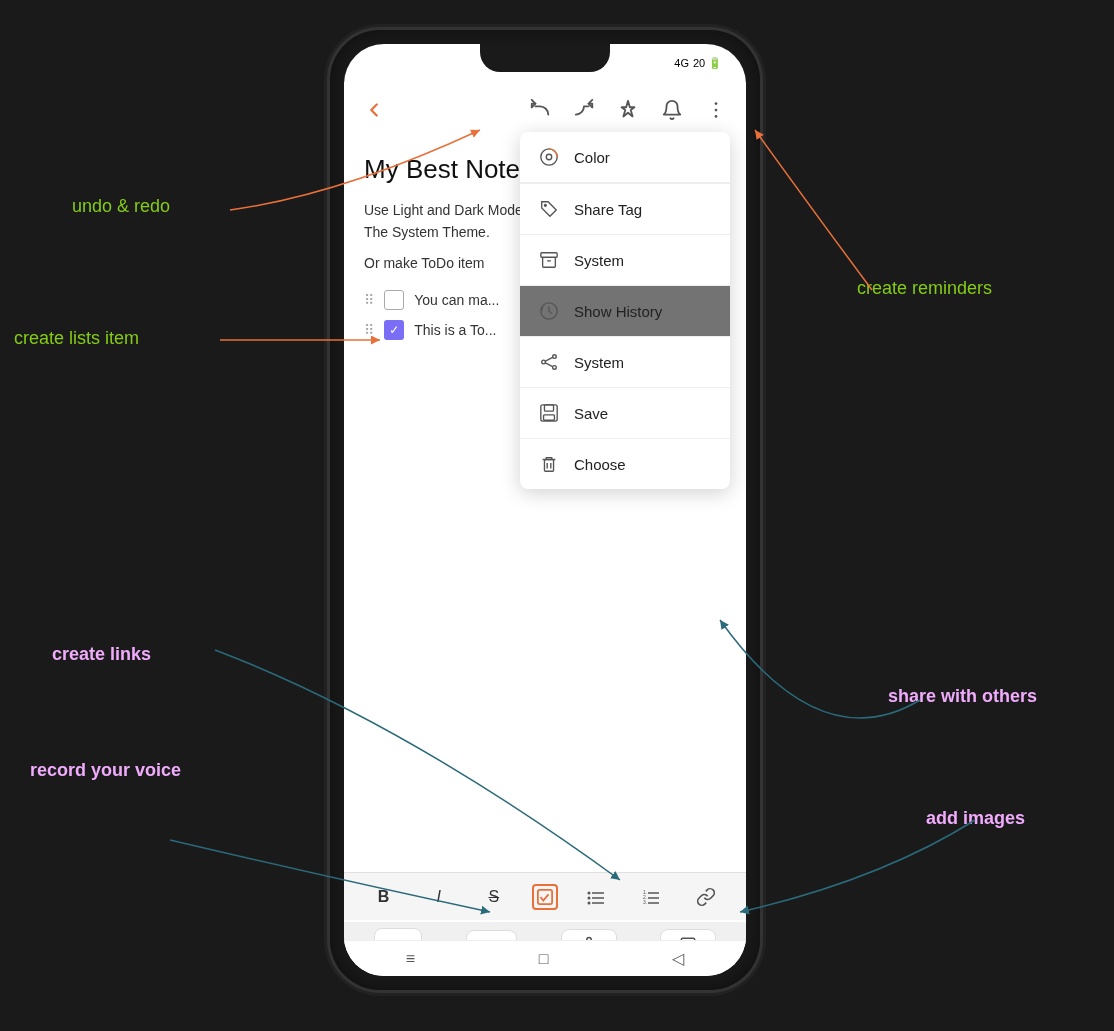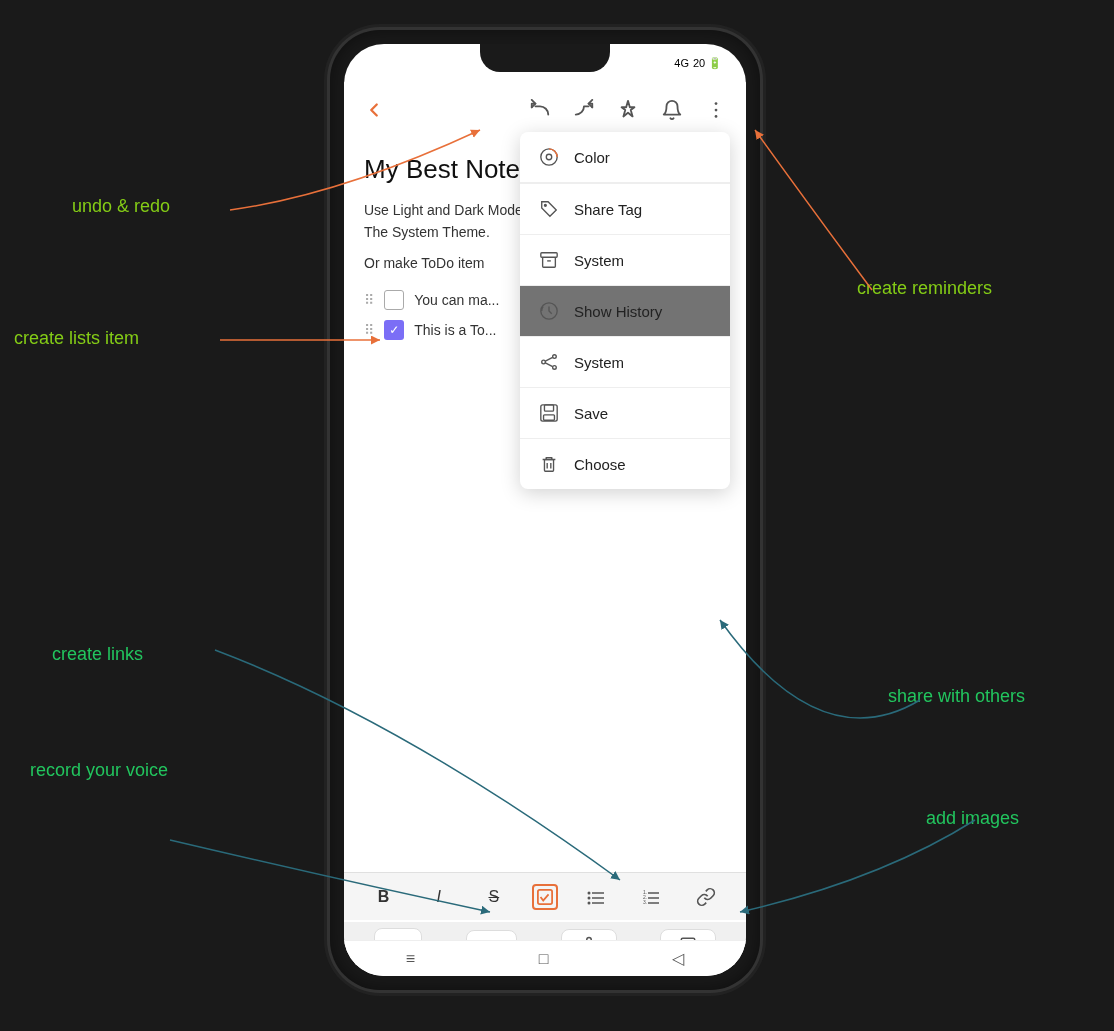--- a/index.html
+++ b/index.html
@@ -15,21 +15,21 @@
     
     .annotation {
       position: absolute;
       color: white;
       font-family: 'Comic Sans MS', cursive, sans-serif;
       font-size: 18px;
       white-space: nowrap;
       pointer-events: none;
     }
     .annotation.orange { color: #84cc16; }
-    .annotation.teal { color: #22c55e; }
+    .annotation.teal { color: #f0abfc; font-weight: bold; }
 
     
     #arrows-overlay {
       position: absolute;
       top: 0; left: 0;
       width: 1114px;
       height: 1031px;
       pointer-events: none;
       z-index: 10;
     }

